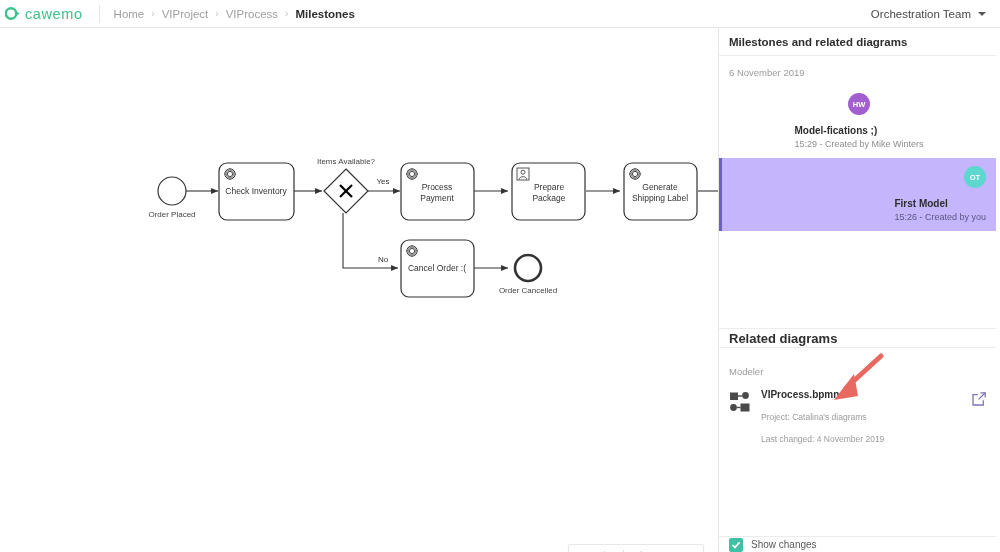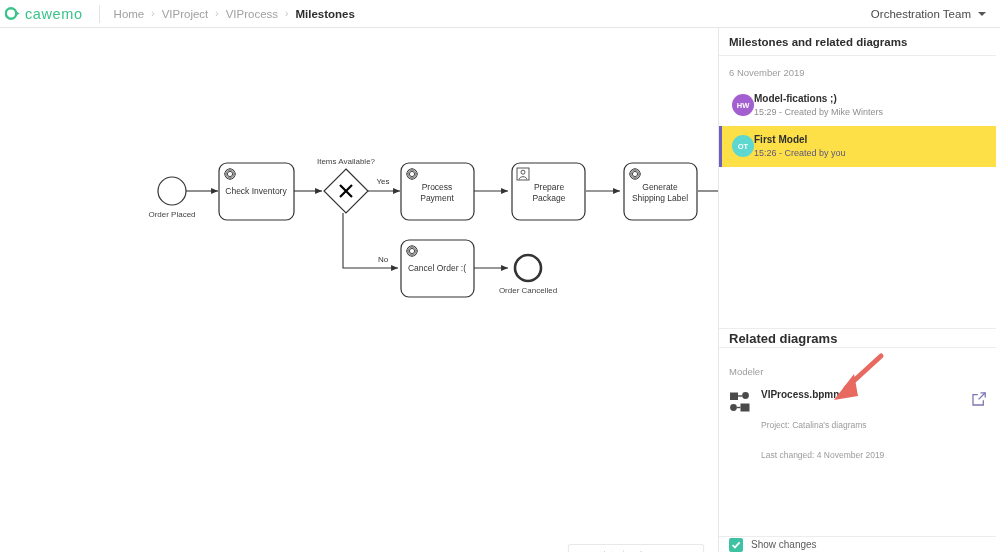--- a/index.html
+++ b/index.html
@@ -86,25 +86,25 @@
   }
   .panel-head {
     height: 28px; display: flex; align-items: center;
     padding-left: 10px; font-size: 11.5px; font-weight: bold;
     color: #2e2e2e; border-bottom: 1px solid #ececec;
   }
   .date-row {
     padding: 11px 10px 7px 10px; font-size: 9.5px; color: #9b9b9b;
   }
   .mstone {
-    display: flex; align-items: center; 
+    display: flex; align-items: center; gap: 10px;
     padding: 8px 10px 9px 10px;
-    border-left: 3px solid transparent; cursor: pointer;
-  }
-  .mstone.selected { background: #fde047; border-left-color: #6b5fc4; }
+    border-left: 3px solid transparent; cursor: pointer; flex-direction: column;
+  }
+  .mstone.selected { background: #c4b5fd; border-left-color: #6b5fc4; align-items: flex-end; }
   .avatar {
     width: 22px; height: 22px; border-radius: 50%;
     display: flex; align-items: center; justify-content: center;
     font-size: 7.5px; font-weight: bold; color: #ffffff;
     flex: 0 0 auto;
   }
   .mstone-title { font-size: 10px; font-weight: bold; color: #2e2e2e; }
   .mstone-sub { font-size: 9px; color: #8e8e8e; margin-top: 3px; }
   .mstone.selected .mstone-sub { color: #5c5780; }
 
@@ -116,21 +116,21 @@
     border-top: 1px solid #ececec; border-bottom: 1px solid #ececec;
   }
   .related-body { position: absolute; top: 328px; left: 0; right: 0; }
   .related-group { font-size: 9.5px; color: #9b9b9b; padding: 10px 10px 10px 10px; }
   .related-item {
     display: flex; align-items: flex-start; gap: 10px;
     padding: 2px 10px 0 10px; position: relative; cursor: pointer;
   }
   .related-icon { width: 22px; height: 22px; flex: 0 0 auto; margin-top: 2px; }
   .ri-title { font-size: 10px; font-weight: bold; color: #2e2e2e; }
-  .ri-sub { font-size: 8.5px; color: #9b9b9b; margin-top: 20px; }
+  .ri-sub { font-size: 8.5px; color: #9b9b9b; margin-top: 12px; }
   .open-ext {
     position: absolute; right: 9px; top: 4px;
     width: 16px; height: 16px; cursor: pointer;
   }
 
   .panel-footer {
     position: absolute; left: 0; right: 0; bottom: 0; height: 16px;
     border-top: 1px solid #ececec;
     display: flex; align-items: center; gap: 8px; padding-left: 10px;
     background: #ffffff;

